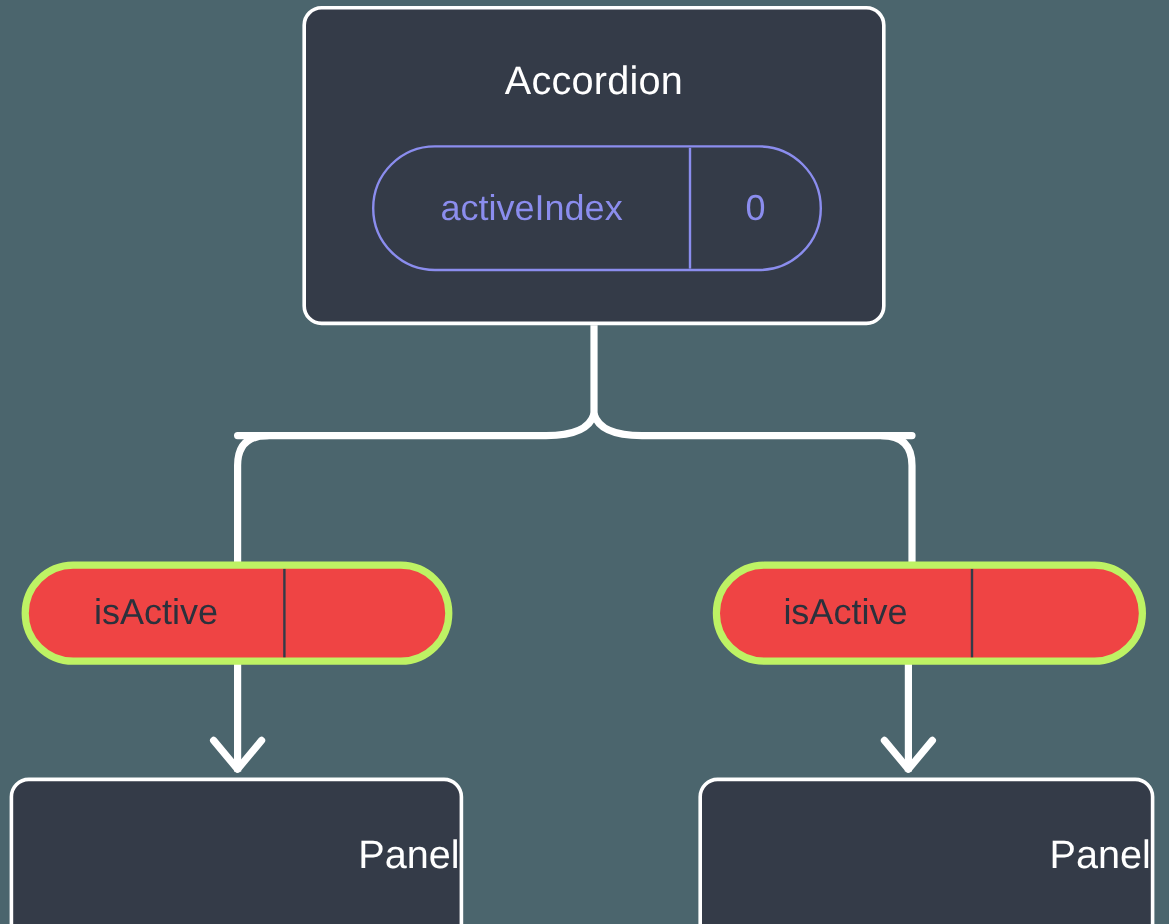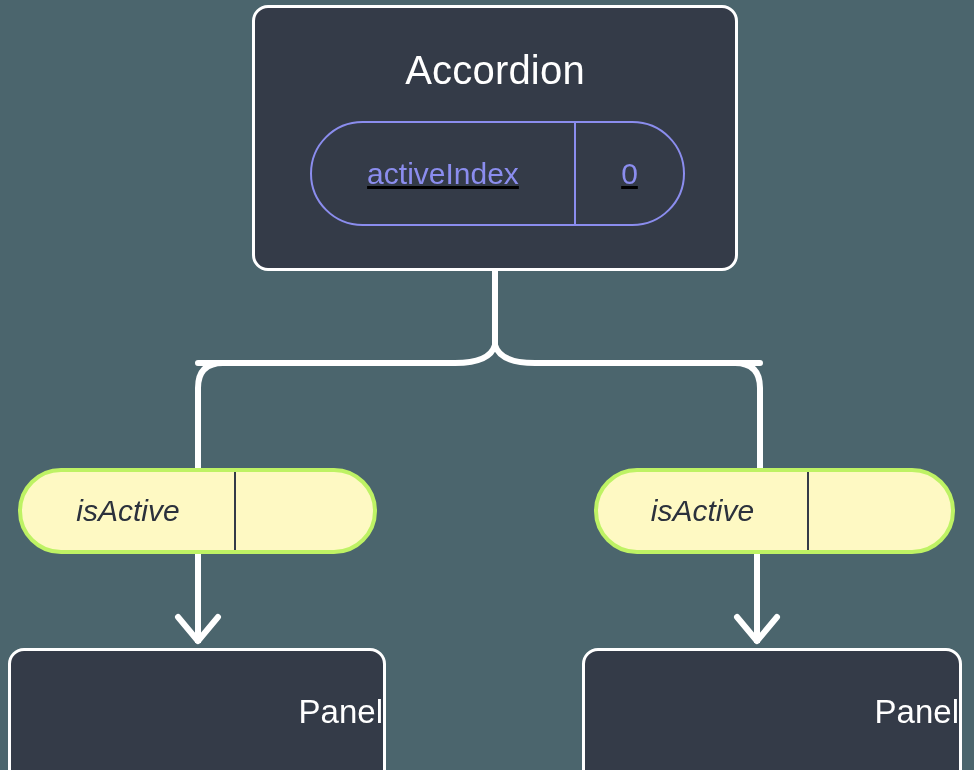--- a/index.html
+++ b/index.html
@@ -49,21 +49,21 @@
     width: 486px;
     height: 266px;
   }
   .node-title {
     position: absolute;
     left: 0;
     right: 0;
     top: 42px;
     text-align: center;
     color: #ffffff;
-    font-size: 40px;
+    font-size: 33px;
     font-weight: 500;
     letter-spacing: 0.2px;
     line-height: 1;
   }
 
   
   .pill {
     box-sizing: border-box;
     display: flex;
     align-items: stretch;
@@ -80,42 +80,40 @@
   }
 
   #accordion-state-pill {
     position: absolute;
     left: 55px;
     top: 113px;
     width: 375px;
     height: 105px;
     border: 2px solid #8b8dee;
     background: transparent;
-    text-decoration: underline;
   }
   #accordion-state-pill .pill-key {
     flex: 0 0 262px;
     color: #8b8dee;
     font-size: 30px;
     border-right: 2px solid #8b8dee;
   }
   #accordion-state-pill .pill-val {
     flex: 1 1 auto;
     color: #8b8dee;
     font-size: 30px;
   }
 
   
   .prop-pill {
     position: absolute;
     height: 86px;
-    border: 4px solid #bef264;
-    background: #fef9c3;
+    border: 6px solid #bef264;
+    background: #ef4444;
     z-index: 3;
-    font-style: italic;
   }
   .prop-pill .pill-key {
     color: #2b313c;
     font-size: 30px;
     border-right: 2px solid #343b48;
   }
   .prop-pill .pill-val {
     color: #2b313c;
     font-size: 30px;
   }

